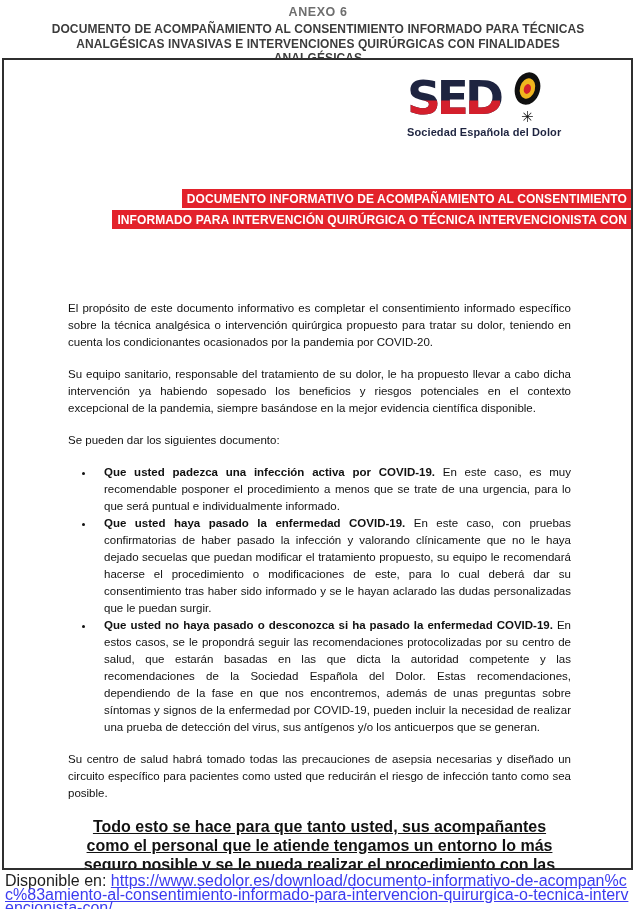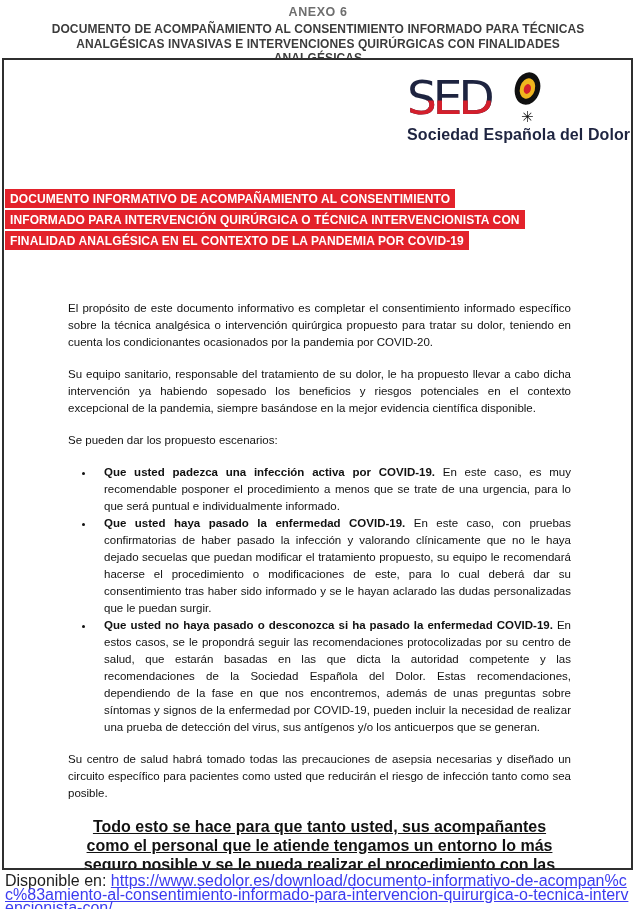--- a/index.html
+++ b/index.html
@@ -12,31 +12,31 @@
   .annex{font-size:13px;font-weight:700;color:#6e6e6e;letter-spacing:0.6px;}
   .doc-title{font-size:12.5px;font-weight:700;color:#3c3c3c;line-height:14.5px;margin:3px auto 0;max-width:584px;letter-spacing:0.1px;}
 
   
   .page{position:absolute;left:2px;top:58px;width:631px;height:812px;
     border:2px solid #2f2f2f;box-sizing:border-box;overflow:hidden;background:#fff;}
 
   
   .logo{position:absolute;top:18px;right:52px;width:172px;height:64px;}
   .sed-wrap{position:relative;display:inline-block;line-height:40px;}
-  .sed-txt{font-family:"DejaVu Sans",sans-serif;font-size:47px;font-weight:400;letter-spacing:-4px;}
+  .sed-txt{font-family:"DejaVu Sans",sans-serif;font-size:47px;font-weight:700;letter-spacing:-4px;}
   .sed-a{color:#1e2440;}
   .sed-b{position:absolute;left:0;top:0;color:#d41f2c;clip-path:inset(56% 0 0 0);}
   .target{position:absolute;top:-6px;left:108px;width:25px;height:33px;background:#101010;border-radius:50%;transform:rotate(16deg);}
   .target .mid{position:absolute;left:5px;top:6px;width:15px;height:21px;background:#f0b51e;border-radius:50%;}
   .target .core{position:absolute;left:9px;top:12px;width:7px;height:10px;background:#d41f2c;border-radius:50%;}
   .star{position:absolute;top:30px;left:114px;font-size:15px;color:#101010;font-family:"DejaVu Sans",sans-serif;}
-  .tagline{position:absolute;top:48px;left:0;width:172px;font-size:16px;font-weight:700;color:#1e2440;letter-spacing:0.1px;white-space:nowrap;}
+  .tagline{position:absolute;top:48px;left:0;width:172px;font-size:11px;font-weight:700;color:#1e2440;letter-spacing:0.1px;white-space:nowrap;}
 
   
-  .banner{position:absolute;top:128px;left:1px;width:100%;text-align:left;}
+  .banner{position:absolute;top:128px;left:1px;width:100%;text-align:right;}
   .banner .line{display:inline-block;color:#ffffff;font-weight:700;font-size:12px;
     padding:2.5px 5px;margin:1px 0;white-space:nowrap;letter-spacing:0.1px;}
 
   
   .content{position:absolute;top:240px;left:64px;width:503px;font-size:11.5px;line-height:17px;
     text-align:justify;color:#111;}
   .content p{margin:0 0 15px 0;}
   .content ul{margin:12px 0 15px 0;padding-left:27px;}
   .content li{margin:0;padding-left:9px;text-align:justify;}
   .b{font-weight:700;}
@@ -66,27 +66,26 @@
       <span class="mid"></span>
       <span class="core"></span>
     </span>
     <span class="star">✳</span>
     <div class="tagline">Sociedad Española del Dolor</div>
   </div>
 
   <div class="banner">
     <div><span class="line" style="background:#e3222b">DOCUMENTO INFORMATIVO DE ACOMPAÑAMIENTO AL CONSENTIMIENTO</span></div>
     <div><span class="line" style="background:#e3222b">INFORMADO PARA INTERVENCIÓN QUIRÚRGICA O TÉCNICA INTERVENCIONISTA CON</span></div>
-    <div><span class="line" style="background:#e3222b">FINALIDAD ANALGÉSICA EN EL CONTEXTO DE LA PANDEMIA POR COVID-19</span></div>
   </div>
 
   <div class="content">
     <p>El propósito de este documento informativo es completar el consentimiento informado específico sobre la técnica analgésica o intervención quirúrgica propuesto para tratar su dolor, teniendo en cuenta los condicionantes ocasionados por la pandemia por COVID-20.</p>
     <p>Su equipo sanitario, responsable del tratamiento de su dolor, le ha propuesto llevar a cabo dicha intervención ya habiendo sopesado los beneficios y riesgos potenciales en el contexto excepcional de la pandemia, siempre basándose en la mejor evidencia científica disponible.</p>
-    <p>Se pueden dar los propuesto escenarios:</p>
+    <p>Se pueden dar los siguientes documento:</p>
     <ul>
       <li><span class="b">Que usted padezca una infección activa por COVID-19.</span><span> En este caso, es muy recomendable posponer el procedimiento a menos que se trate de una urgencia, para lo que será puntual e individualmente informado.</span></li>
       <li><span class="b">Que usted haya pasado la enfermedad COVID-19.</span><span> En este caso, con pruebas confirmatorias de haber pasado la infección y valorando clínicamente que no le haya dejado secuelas que puedan modificar el tratamiento propuesto, su equipo le recomendará hacerse el procedimiento o modificaciones de este, para lo cual deberá dar su consentimiento tras haber sido informado y se le hayan aclarado las dudas personalizadas que le puedan surgir.</span></li>
       <li><span class="b">Que usted no haya pasado o desconozca si ha pasado la enfermedad COVID-19.</span><span> En estos casos, se le propondrá seguir las recomendaciones protocolizadas por su centro de salud, que estarán basadas en las que dicta la autoridad competente y las recomendaciones de la Sociedad Española del Dolor. Estas recomendaciones, dependiendo de la fase en que nos encontremos, además de unas preguntas sobre síntomas y signos de la enfermedad por COVID-19, pueden incluir la necesidad de realizar una prueba de detección del virus, sus antígenos y/o los anticuerpos que se generan.</span></li>
     </ul>
     <p>Su centro de salud habrá tomado todas las precauciones de asepsia necesarias y diseñado un circuito específico para pacientes como usted que reducirán el riesgo de infección tanto como sea posible.</p>
     <div class="closing">Todo esto se hace para que tanto usted, sus acompañantes como el personal que le atiende tengamos un entorno lo más seguro posible y se le pueda realizar el procedimiento con las mayores garantías de éxito</div>
   </div>
 </div>
 

